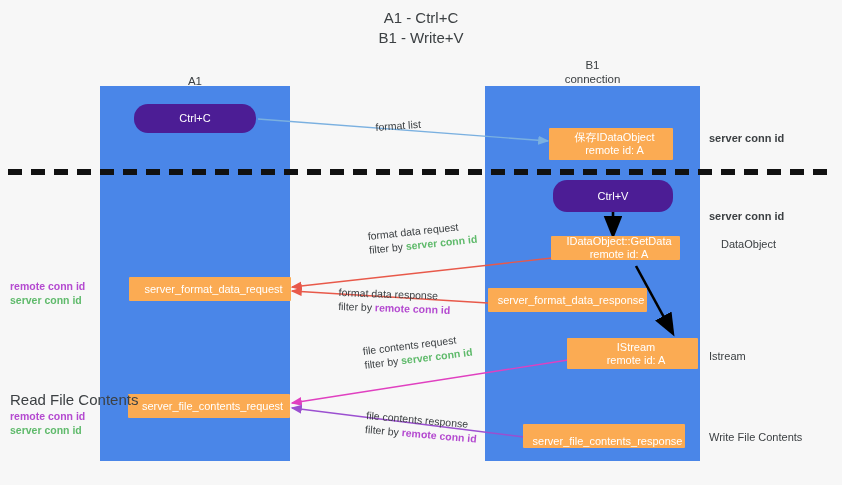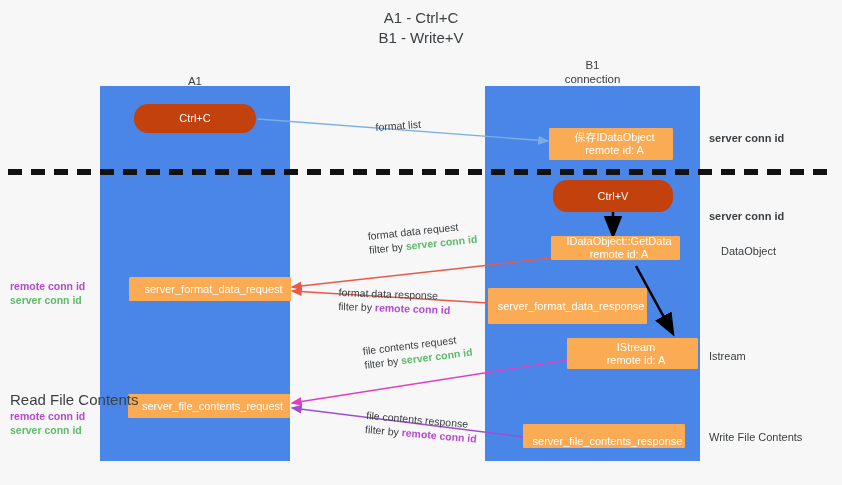--- a/index.html
+++ b/index.html
@@ -49,21 +49,21 @@
     display: flex;
     flex-direction: column;
     align-items: center;
     justify-content: center;
     text-align: center;
     color: #ffffff;
     font-size: 11px;
     line-height: 13px;
     border-radius: 1px;
   }
-  .node.green { background: #c2410c; border-radius: 14px; }
+  .node.green { background: #4c1d95; border-radius: 14px; }
   .node.orange { background: #fbab53; padding-left: 7px; }
   .node .l2 { font-size: 11px; }
   .edge-label {
     position: absolute;
     font-size: 10.5px;
     color: #3c4043;
     white-space: nowrap;
     line-height: 14px;
   }
   .edge-label.rot {
@@ -159,21 +159,21 @@
 
   <div class="node orange" style="left:551px; top:236px; width:129px; height:24px;">
     <div>IDataObject::GetData</div>
     <div class="l2">remote id: A</div>
   </div>
 
   <div class="node orange" style="left:129px; top:277px; width:162px; height:24px;">
     <div>server_format_data_request</div>
   </div>
 
-  <div class="node orange" style="left:488px; top:288px; width:159px; height:36px;">
+  <div class="node orange" style="left:488px; top:288px; width:159px; height:24px;">
     <div>server_format_data_response</div>
   </div>
 
   <div class="node orange" style="left:567px; top:338px; width:131px; height:31px;">
     <div>IStream</div>
     <div class="l2">remote id: A</div>
   </div>
 
   <div class="node orange" style="left:128px; top:394px; width:162px; height:24px;">
     <div>server_file_contents_request</div>
@@ -212,21 +212,21 @@
     <div>file contents response</div>
     <div>
       <span class="c-dark">filter by </span><span class="c-purple">remote conn id</span>
     </div>
   </div>
 
   <div class="ann c-green" style="left:709px; top:132px; font-weight:bold;">server conn id</div>
 
   <div class="ann c-green" style="left:709px; top:210px; font-weight:bold;">server conn id</div>
 
-  <div class="ann" style="left:709px; top:245px;padding-left:12px;">DataObject</div>
+  <div class="ann" style="left:709px; top:238px;padding-left:12px;">DataObject</div>
 
   <div class="ann" style="left:709px; top:350px;">Istream</div>
 
   <div class="ann" style="left:709px; top:431px;">Write File Contents</div>
 
   <div class="stack" style="left:10px; top:279px; text-align:left;">
     <div class="c-purple">remote conn id</div>
     <div class="c-green">server conn id</div>
   </div>
 

